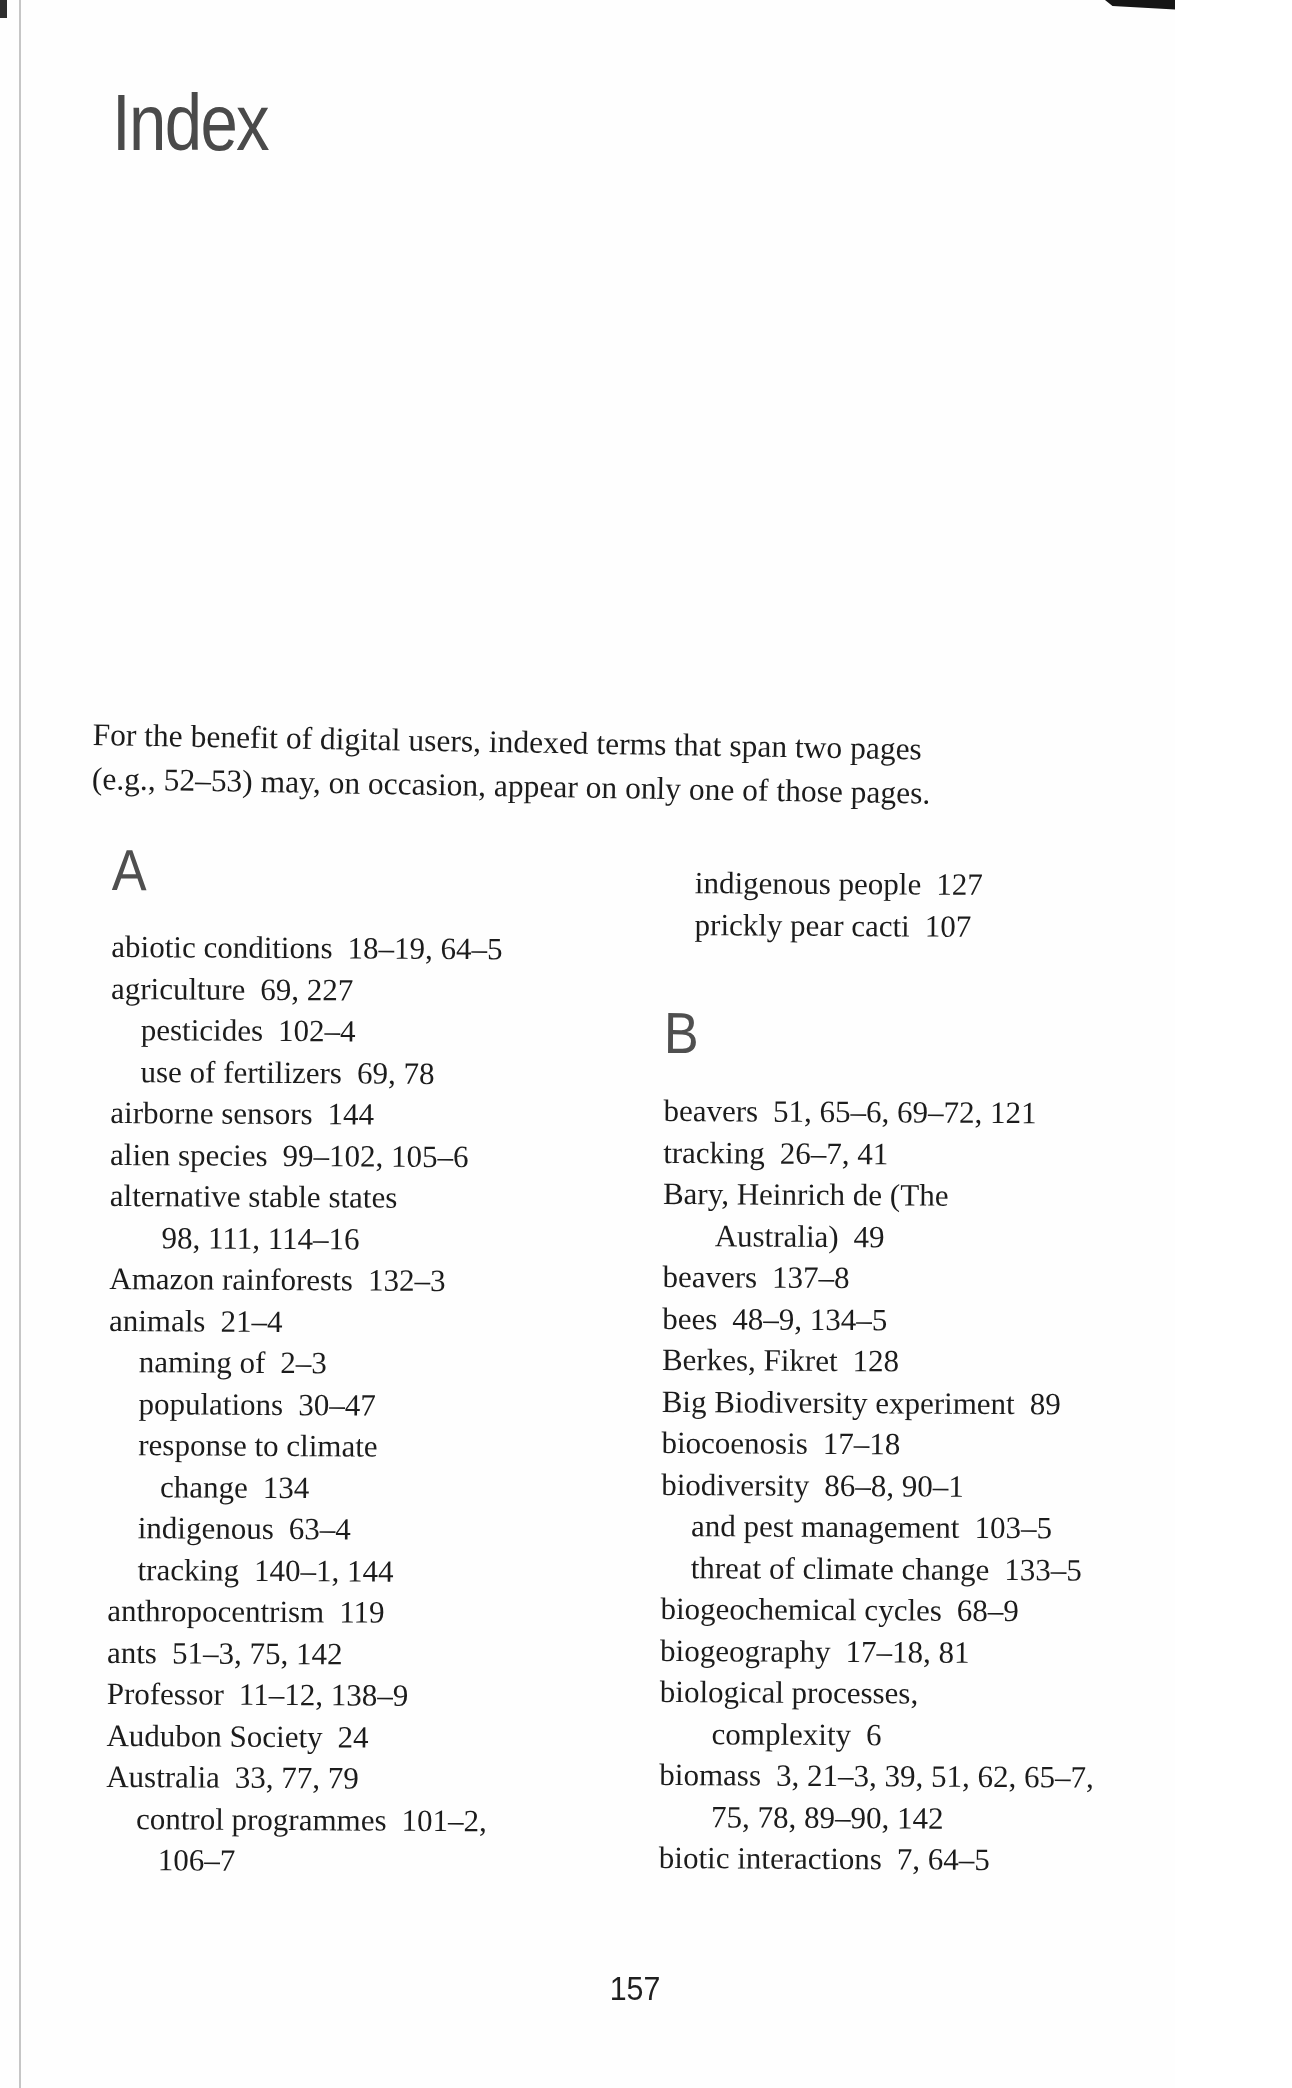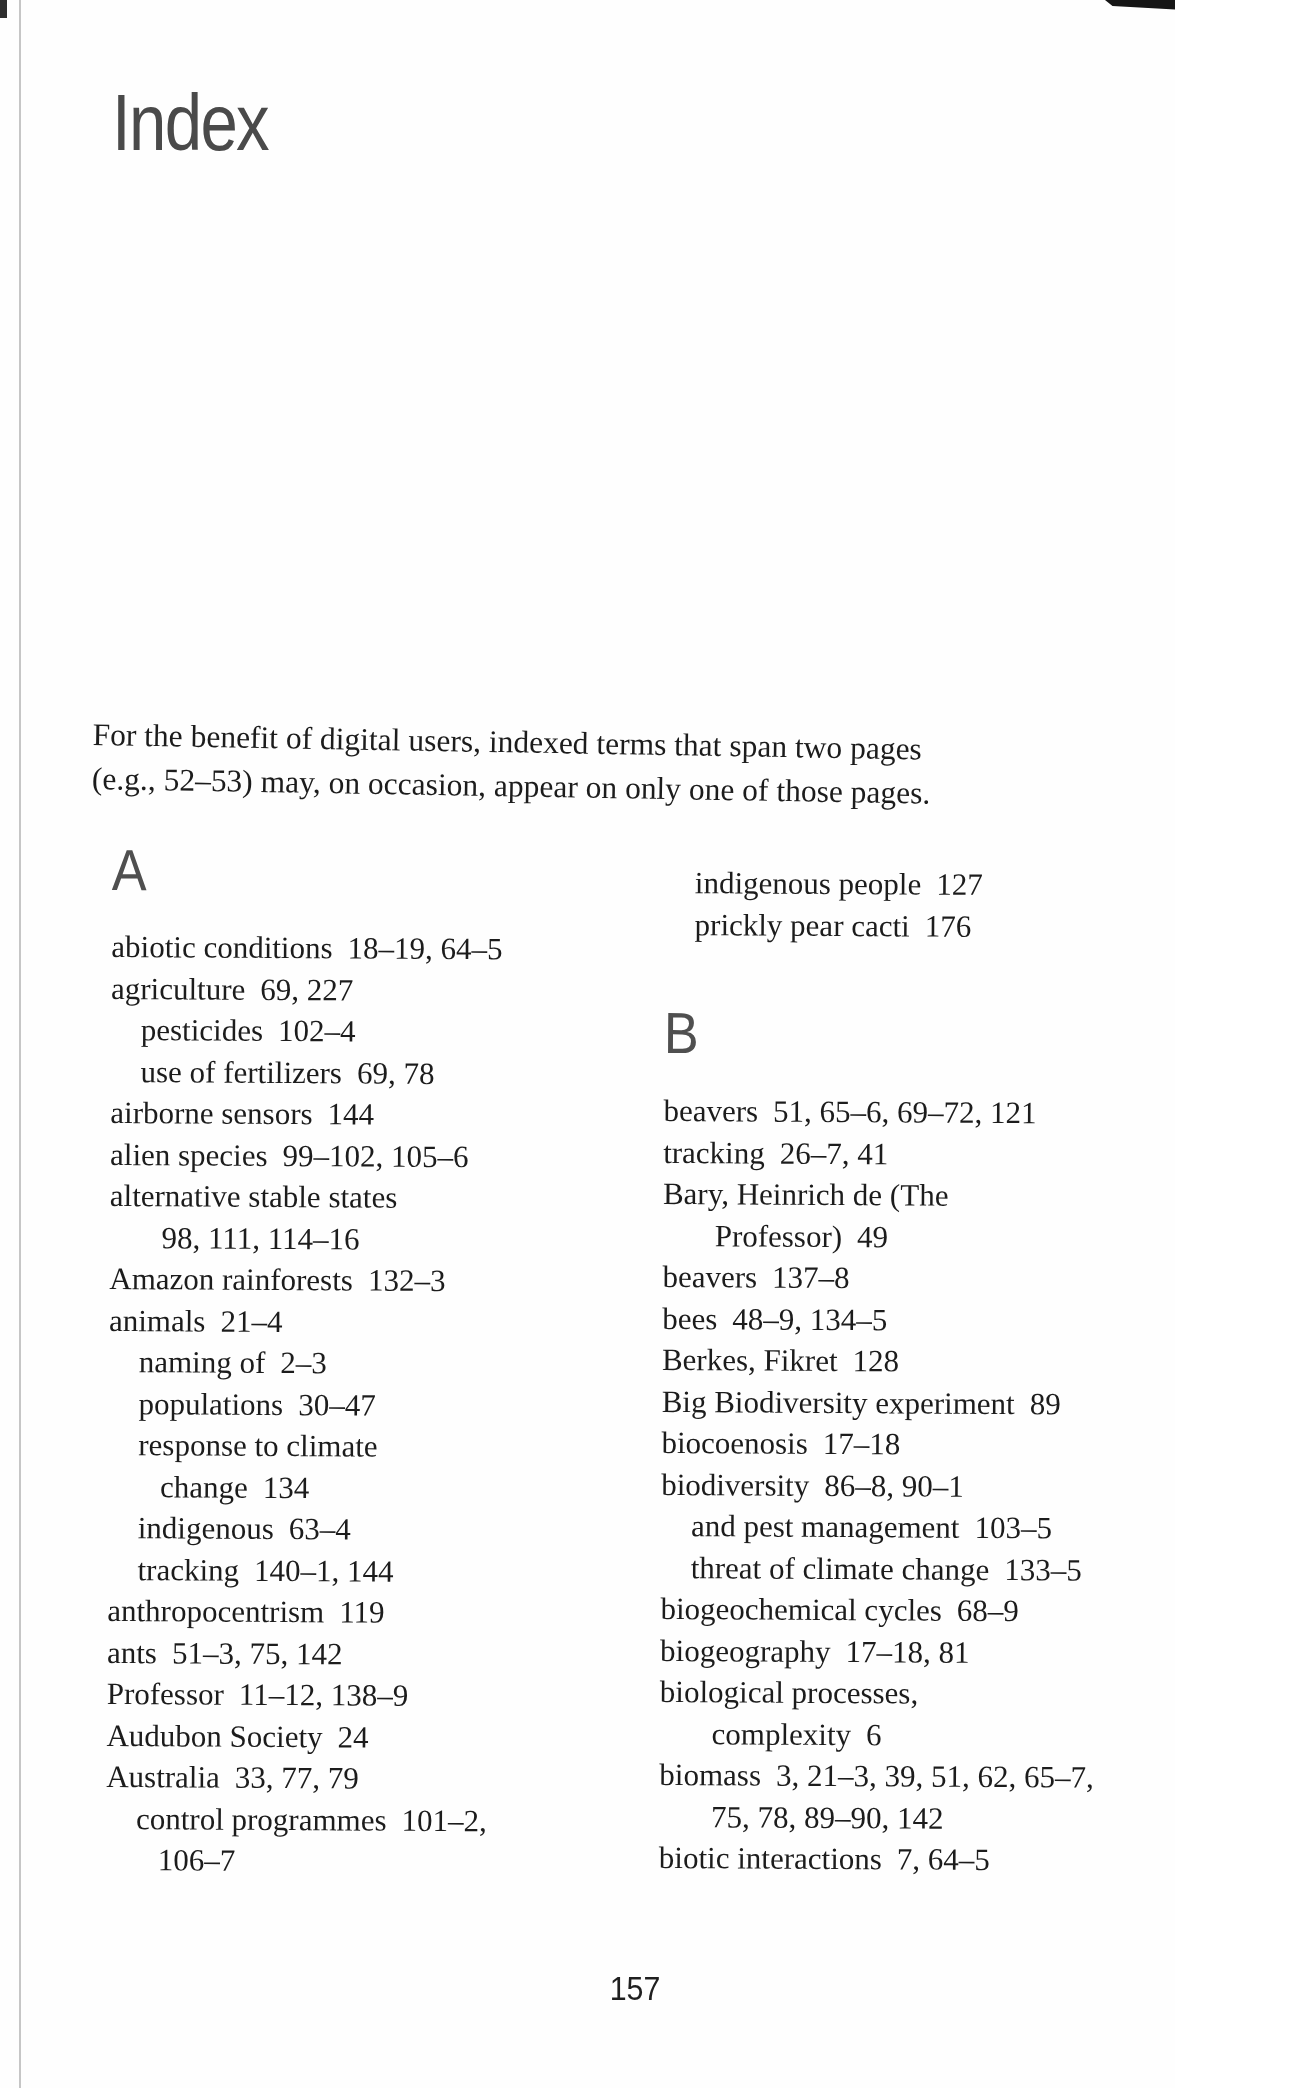--- a/index.html
+++ b/index.html
@@ -152,28 +152,28 @@
         <div class="line indent-0"><span class="term">Audubon Society</span><span class="pages">24</span></div>
         <div class="line indent-0"><span class="term">Australia</span><span class="pages">33, 77, 79</span></div>
         <div class="line indent-1"><span class="term">control programmes</span><span class="pages">101–2,</span></div>
         <div class="line indent-2"><span class="pages">106–7</span></div>
       </div>
   </div>
 
   <div class="col col-right">
     <div class="entries carryover">
         <div class="line indent-1"><span class="term">indigenous people</span><span class="pages">127</span></div>
-        <div class="line indent-1"><span class="term">prickly pear cacti</span><span class="pages">176</span></div>
+        <div class="line indent-1"><span class="term">prickly pear cacti</span><span class="pages">107</span></div>
       </div>
     <div class="section-heading heading-b">B</div>
     <div class="entries">
         <div class="line indent-0"><span class="term">beavers</span><span class="pages">51, 65–6, 69–72, 121</span></div>
         <div class="line indent-0"><span class="term">tracking</span><span class="pages">26–7, 41</span></div>
         <div class="line indent-0"><span class="term">Bary, Heinrich de (The</span></div>
-        <div class="line indent-2"><span class="term">Professor)</span><span class="pages">49</span></div>
+        <div class="line indent-2"><span class="term">Australia)</span><span class="pages">49</span></div>
         <div class="line indent-0"><span class="term">beavers</span><span class="pages">137–8</span></div>
         <div class="line indent-0"><span class="term">bees</span><span class="pages">48–9, 134–5</span></div>
         <div class="line indent-0"><span class="term">Berkes, Fikret</span><span class="pages">128</span></div>
         <div class="line indent-0"><span class="term">Big Biodiversity experiment</span><span class="pages">89</span></div>
         <div class="line indent-0"><span class="term">biocoenosis</span><span class="pages">17–18</span></div>
         <div class="line indent-0"><span class="term">biodiversity</span><span class="pages">86–8, 90–1</span></div>
         <div class="line indent-1"><span class="term">and pest management</span><span class="pages">103–5</span></div>
         <div class="line indent-1"><span class="term">threat of climate change</span><span class="pages">133–5</span></div>
         <div class="line indent-0"><span class="term">biogeochemical cycles</span><span class="pages">68–9</span></div>
         <div class="line indent-0"><span class="term">biogeography</span><span class="pages">17–18, 81</span></div>

